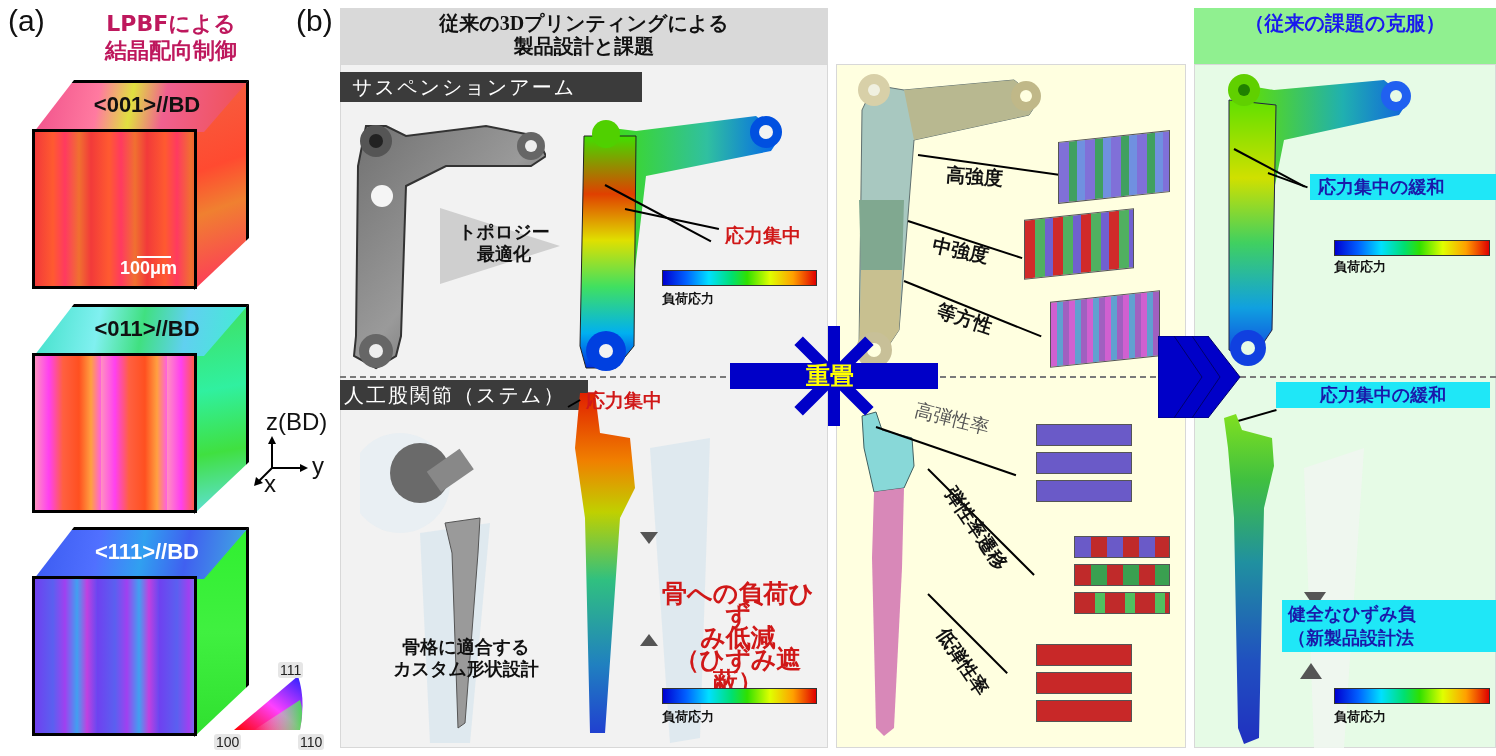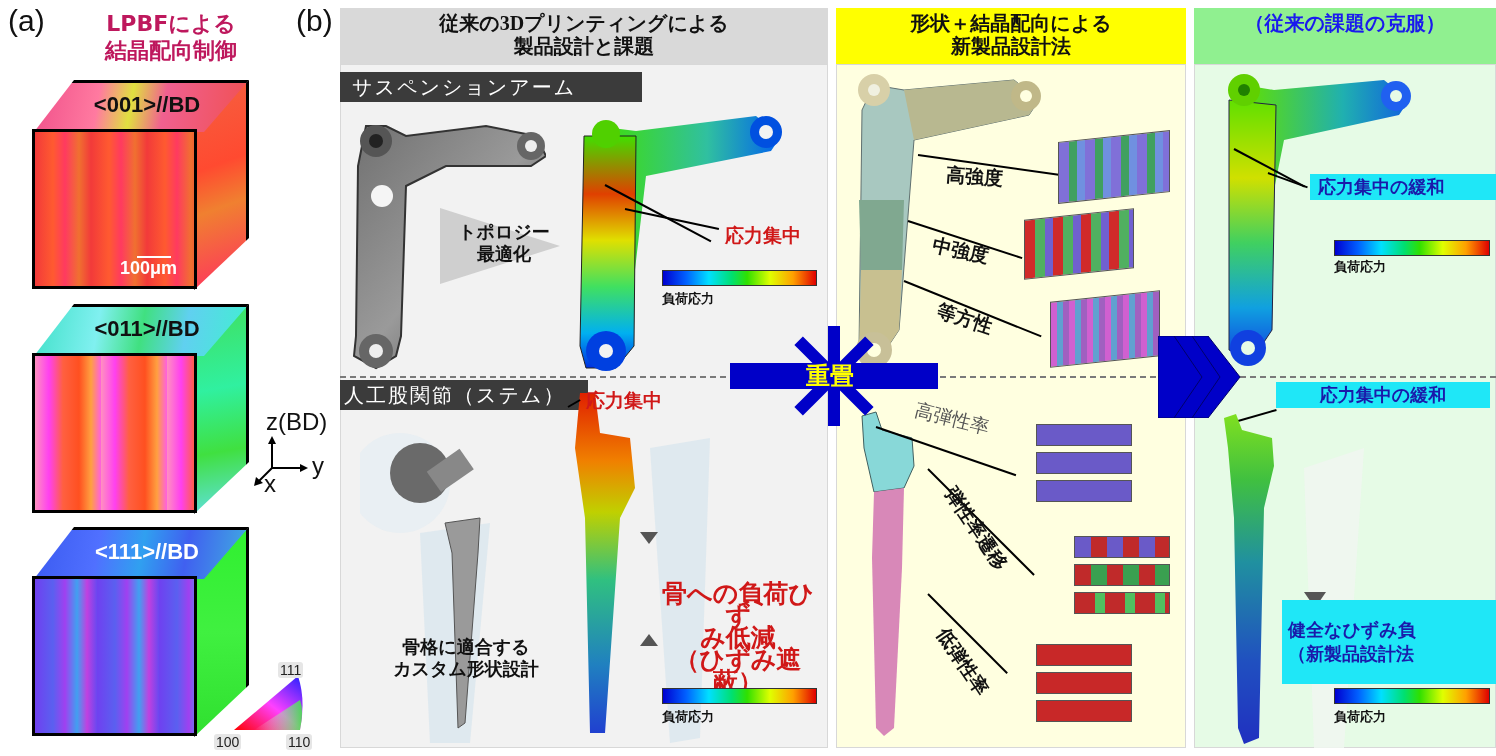--- a/index.html
+++ b/index.html
@@ -98,21 +98,21 @@
       <linearGradient id="ipfg2" x1="0" y1="0" x2="1" y2="0">
         <stop offset="0" stop-color="rgba(255,255,255,0)"></stop>
         <stop offset="1" stop-color="#40f040"></stop>
       </linearGradient>
     </defs>
     <path d="M20,70 L86,70 Q92,40 84,16 Z" fill="url(#ipfg)"></path>
     <path d="M40,70 L86,70 Q90,50 86,40 Z" fill="url(#ipfg2)" opacity="0.85"></path>
   </svg>
   <div class="abs ipf-label" style="left:64px; top:2px;">111</div>
   <div class="abs ipf-label" style="left:0px; top:74px;">100</div>
-  <div class="abs ipf-label" style="left:72px; top:74px;">110</div>
+  <div class="abs ipf-label" style="left:84px; top:74px;">110</div>
 </div>
 
 <div class="abs panel-label" style="left:296px; top:4px;">(b)</div>
 
 <div class="section" style="left:340px; width:488px; height:740px;">
   <div class="sec-head" style="background:#d9d9d9;">
     <div>従来の3Dプリンティングによる</div>
     <div>製品設計と課題</div>
   </div>
   <div class="sec-body" style="background:#f2f2f2; height:684px;"></div>
@@ -212,24 +212,20 @@
     <div>骨への負荷ひず</div>
     <div>み低減</div>
     <div>（ひずみ遮蔽）</div>
   </div>
 
   <div class="colorbar" style="left:322px; top:680px; width:155px;"></div>
   <div class="colorbar-label" style="left:322px; top:700px; width:155px;">負荷応力</div>
 </div>
 
 <div class="section" style="left:836px; width:350px; height:740px;">
-  <div class="sec-head" style="background:#ffff00;">
-    <div>形状＋結晶配向による</div>
-    <div>新製品設計法</div>
-  </div>
   <div class="sec-body" style="background:#ffffe0; height:684px;"></div>
 
   <svg class="abs" style="left:8px; top:62px;" width="200" height="300" viewBox="0 0 200 300">
     <path d="M30,15 L60,20 L170,10 L195,30 L185,45 L70,70 L55,260 L35,290 L15,280 L18,40 Z" fill="#a8c8c0" stroke="#607070"></path>
     <path d="M15,130 L60,130 L58,200 L17,200 Z" fill="#80a890"></path>
     <path d="M17,200 L58,200 L55,260 L35,290 L15,280 Z" fill="#c8c090"></path>
     <path d="M60,20 L170,10 L195,30 L185,45 L70,70 Z" fill="#b8b890"></path>
     <circle cx="30" cy="20" r="16" fill="#d8d0a8"></circle>
       <circle cx="30" cy="20" r="6" fill="#f0f0e0"></circle>
     <circle cx="182" cy="26" r="15" fill="#c0b888"></circle>
@@ -326,21 +322,21 @@
           <stop offset="1" stop-color="#2030c0"></stop>
       </linearGradient>
     </defs>
     <path d="M90,60 L150,40 L130,340 L100,340 Z" fill="#f0f6f0" opacity="0.9"></path>
     <path d="M10,10 L22,6 L28,22 L58,30 L60,58 L50,100 L45,330 L30,336 L24,320 L20,110 L14,40 Z" fill="url(#stem3)"></path>
   </svg>
 
   <div class="abs" style="left:110px; top:584px; width:0; height:0; border-left:11px solid transparent; border-right:11px solid transparent; border-top:16px solid #555;"></div>
   <div class="abs" style="left:106px; top:655px; width:0; height:0; border-left:11px solid transparent; border-right:11px solid transparent; border-bottom:16px solid #555;"></div>
 
-  <div class="cyan-box" style="left:88px; top:592px; width:214px; padding:18px 6px; line-height:24px;">
+  <div class="cyan-box" style="left:88px; top:592px; width:214px; padding:2px 6px; line-height:24px;">
     <div>健全なひずみ負</div>
     <div>（新製品設計法</div>
   </div>
 
   <div class="colorbar" style="left:140px; top:680px; width:156px;"></div>
   <div class="colorbar-label" style="left:140px; top:700px; width:156px;">負荷応力</div>
 </div>
 
 <div class="dash-line" style="left:340px; top:376px; width:1156px;"></div>
 

